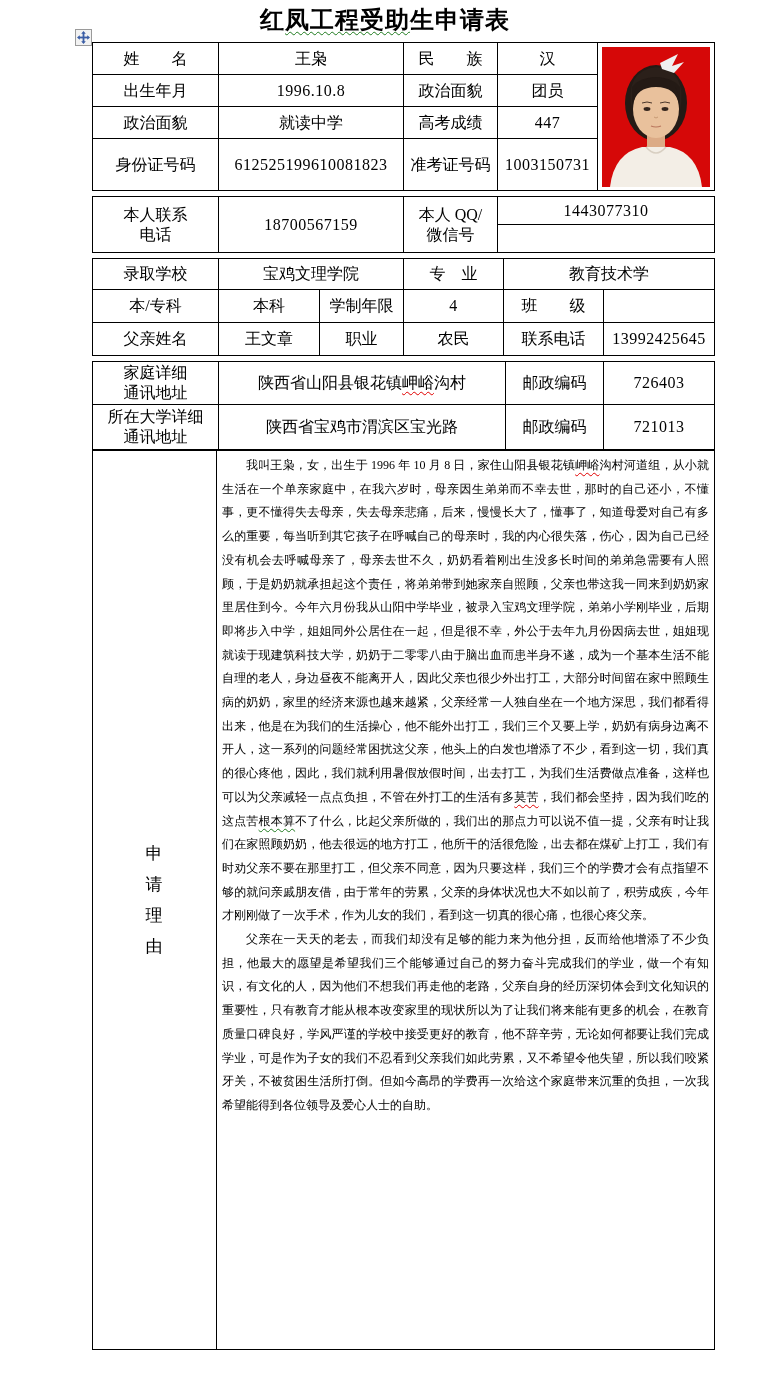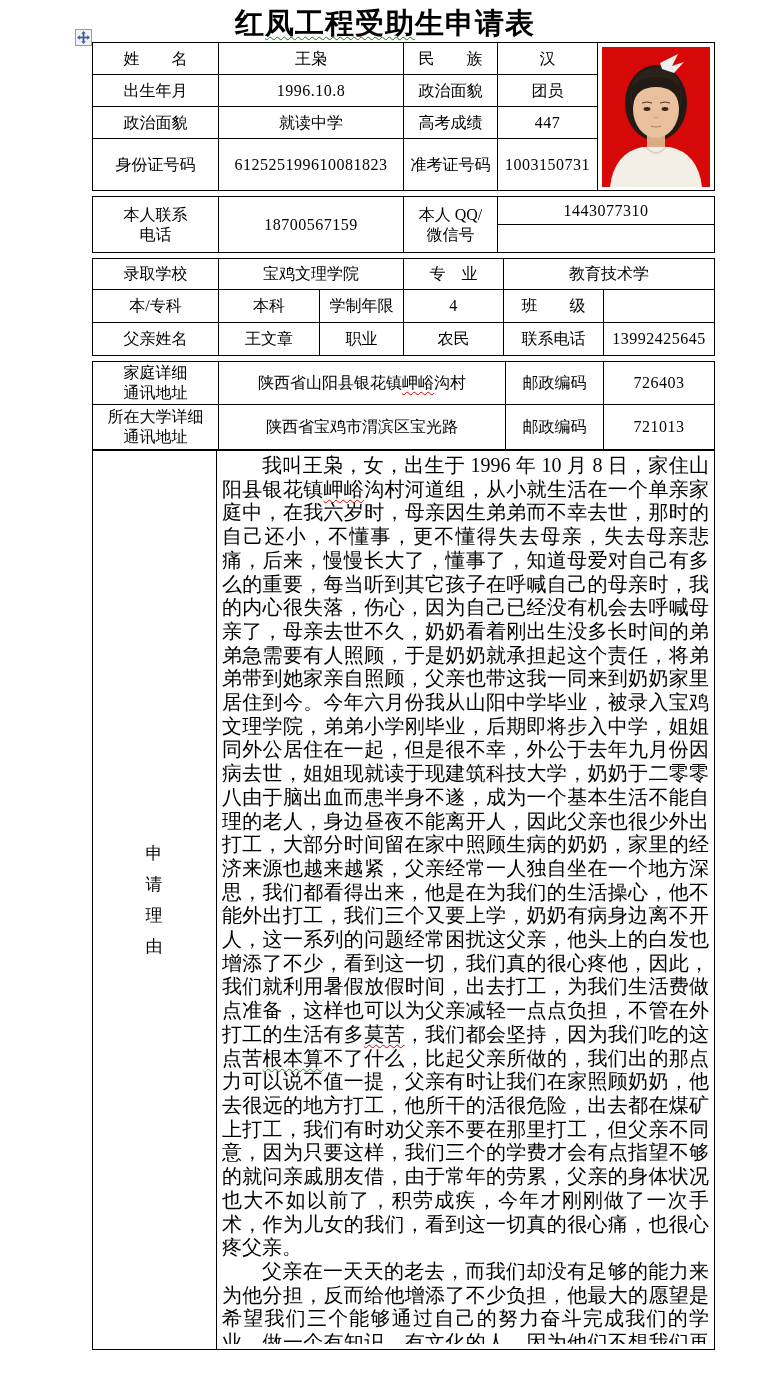--- a/index.html
+++ b/index.html
@@ -1,38 +1,38 @@
 <!DOCTYPE html>
 <html><head>
 <meta charset="utf-8">
 <style>
   * { margin:0; padding:0; box-sizing:border-box; }
   html,body { width:770px; background:#ffffff; }
   body { position:relative; height:1381px; font-family:"Liberation Serif", serif; color:#000; overflow:hidden; }
 
   .page-title { position:absolute; top:4px; left:0; width:770px; text-align:center;
-    font-family:"Liberation Sans", sans-serif; font-weight:bold; font-size:29px; letter-spacing:1px; }
+    font-family:"Liberation Sans", sans-serif; font-weight:bold; font-size:24px; letter-spacing:1px; }
 
   .move-handle { position:absolute; left:75px; top:29px; width:17px; height:17px;
     background:#f2f2f2; border:1px solid #9a9a9a; display:flex; align-items:center; justify-content:center; }
 
   .sheet { position:absolute; left:92px; top:42px; width:622px; }
 
   table { border-collapse:collapse; table-layout:fixed; width:622px; }
   td { border:1px solid #000; text-align:center; vertical-align:middle;
        font-size:16px; line-height:1.25; overflow:hidden; padding:1px 2px; }
   .pre { white-space:pre-line; }
   .gap { height:5px; }
 
   .photo-cell { padding:3px 4px; }
   .photo-cell svg { display:block; width:100%; height:100%; }
 
   .essay-cell { text-align:justify; vertical-align:top; padding:3px 5px 2px 5px; }
   .essay-inner { height:890px; overflow:hidden; }
-  .essay-inner p { font-size:20px; line-height:23.7px; text-indent:2em; text-align:justify; }
+  .essay-inner p { font-size:12px; line-height:23.7px; text-indent:2em; text-align:justify; }
   .essay-label { font-size:17px; line-height:31px; letter-spacing:1px; }
 
   .wavy-green { text-decoration:underline wavy #1e7a1e; text-decoration-thickness:1px; text-underline-offset:3px; }
   .wavy-red   { text-decoration:underline wavy #e00000; text-decoration-thickness:1px; text-underline-offset:3px; }
 
   .num { letter-spacing:0.5px; }
 </style>
 </head>
 <body>
 

